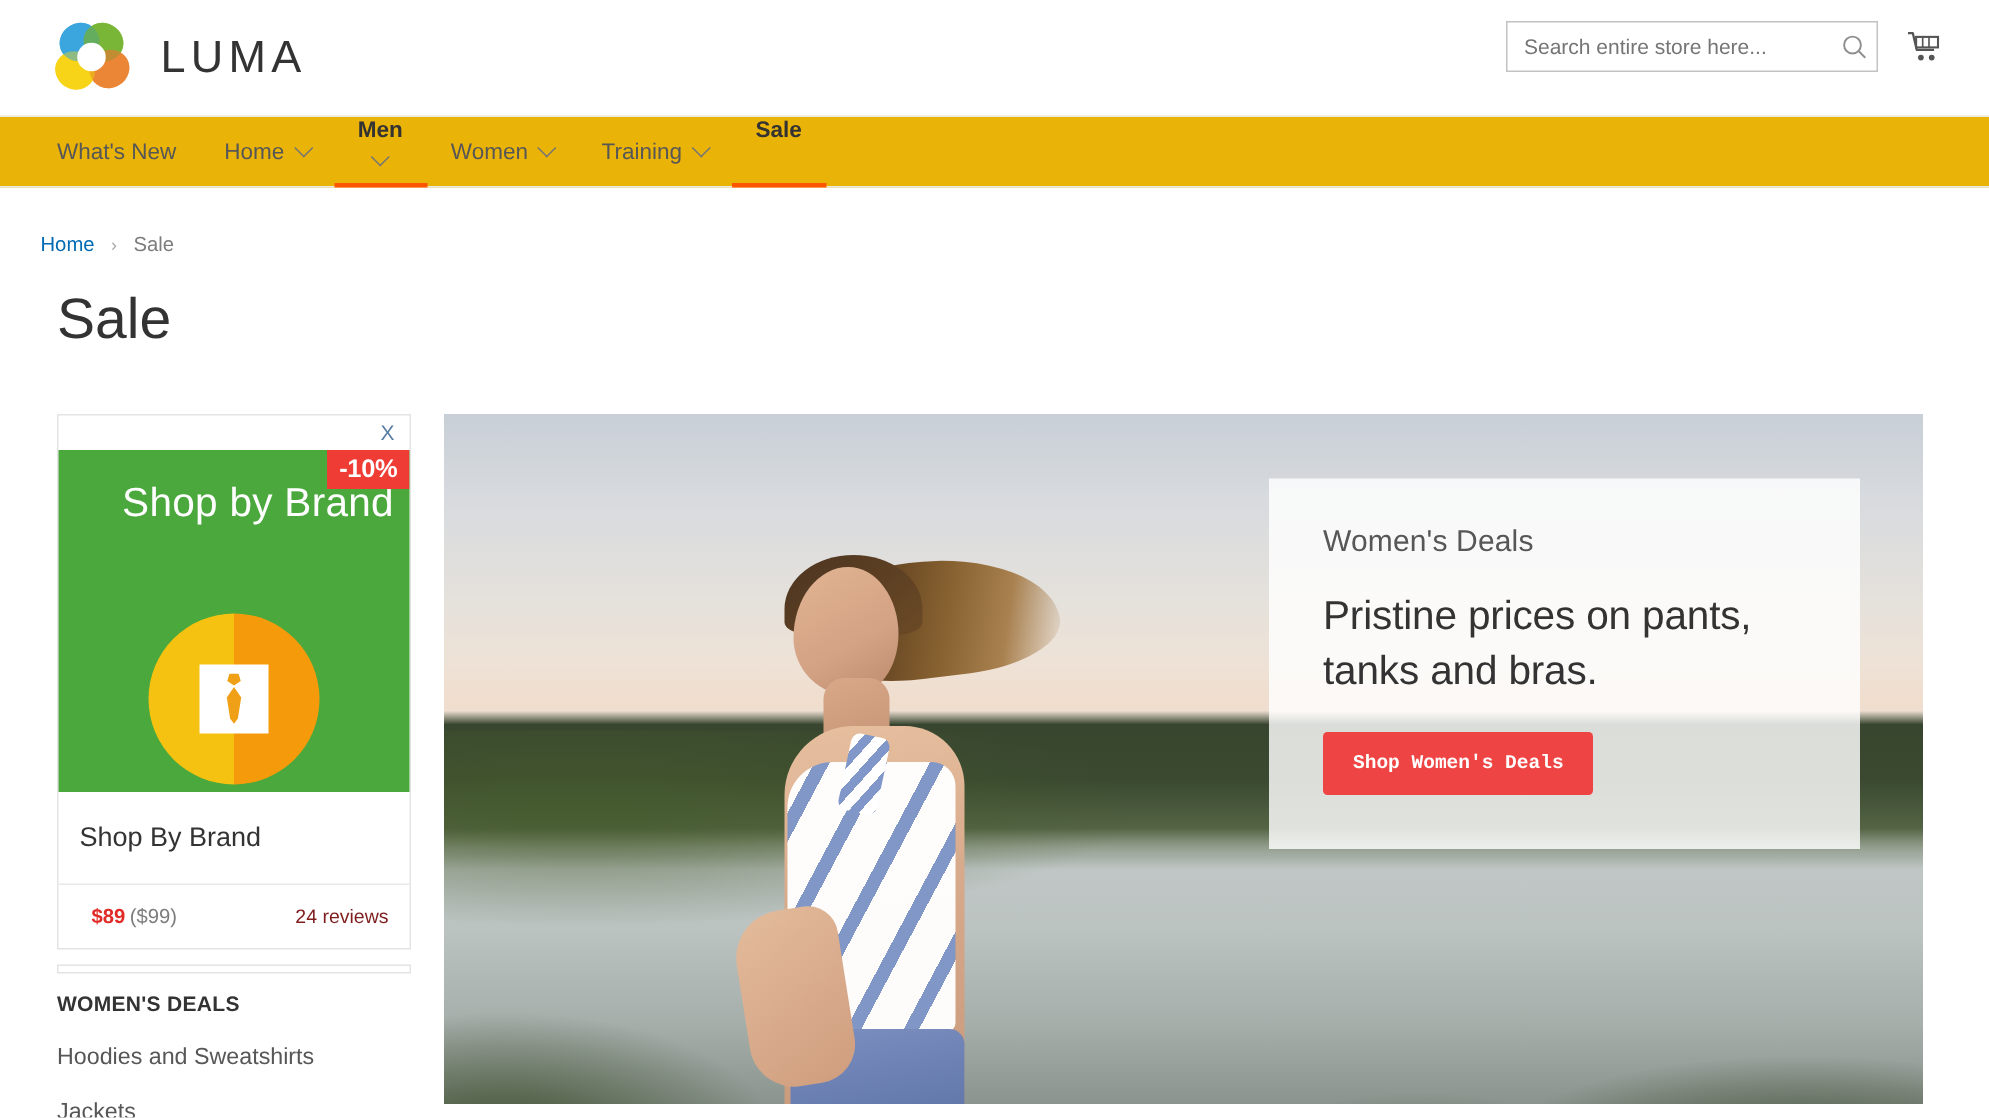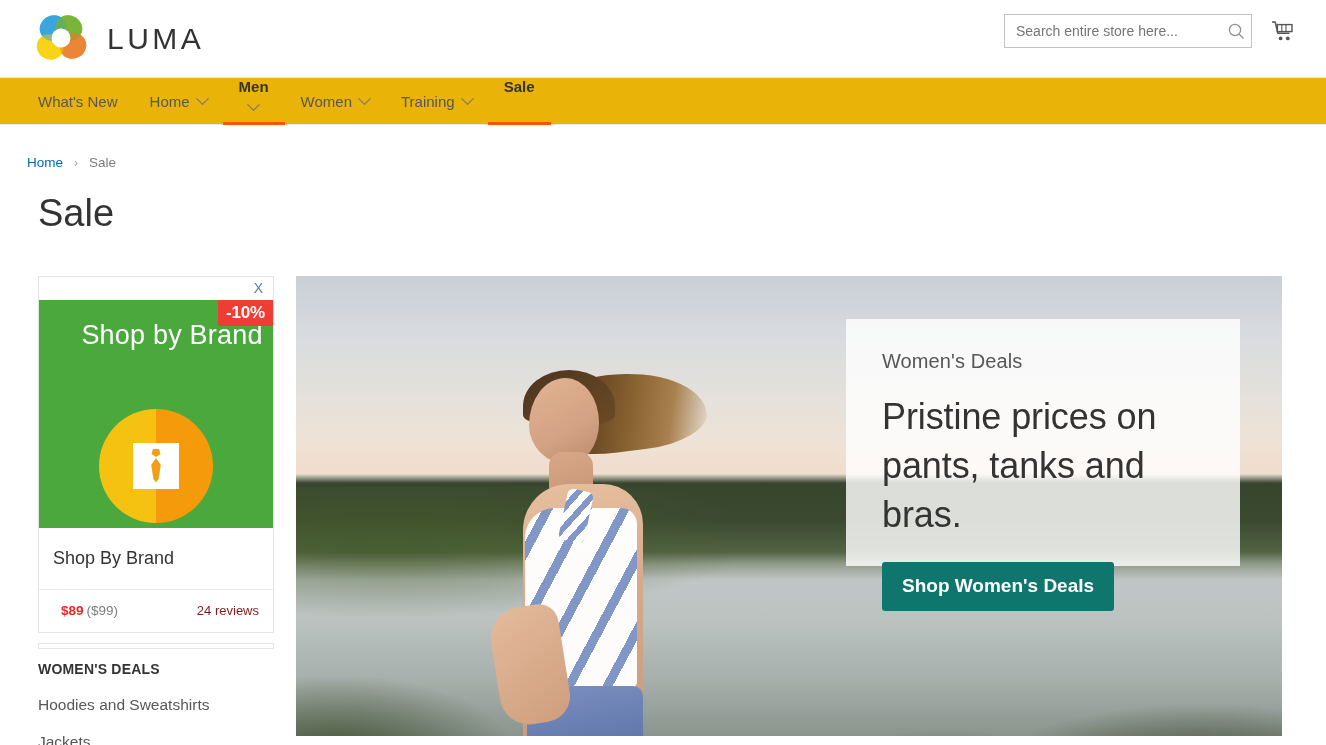--- a/index.html
+++ b/index.html
@@ -399,38 +399,38 @@
     padding: 31px 34px 0 36px;
   }
   .panel-eyebrow {
     font-size: 20px;
     font-weight: 300;
     color: #575757;
     letter-spacing: 0.1px;
   }
   .panel-headline {
     margin-top: 19px;
-    font-size: 36px;
+    font-size: 27px;
     font-weight: 300;
     color: #333333;
     line-height: 1.37;
     letter-spacing: -0.1px;
   }
   .panel-btn {
     margin-top: 22px;
     display: inline-block;
-    background: #0f766e;
+    background: #ef4444;
     color: #ffffff;
-    font-size: 19px;
+    font-size: 13px;
     font-weight: bold;
     border: 0;
     border-radius: 3px;
     padding: 13px 20px 14px;
     cursor: pointer;
-    font-family: Liberation Sans, sans-serif;
+    font-family: Liberation Mono, monospace;
   }
 </style>
 </head>
 <body>
 
 <div class="header">
   <div class="brand">
     <span class="logo-mark">
       <svg width="56" height="54" viewBox="0 0 56 54">
         <g>

